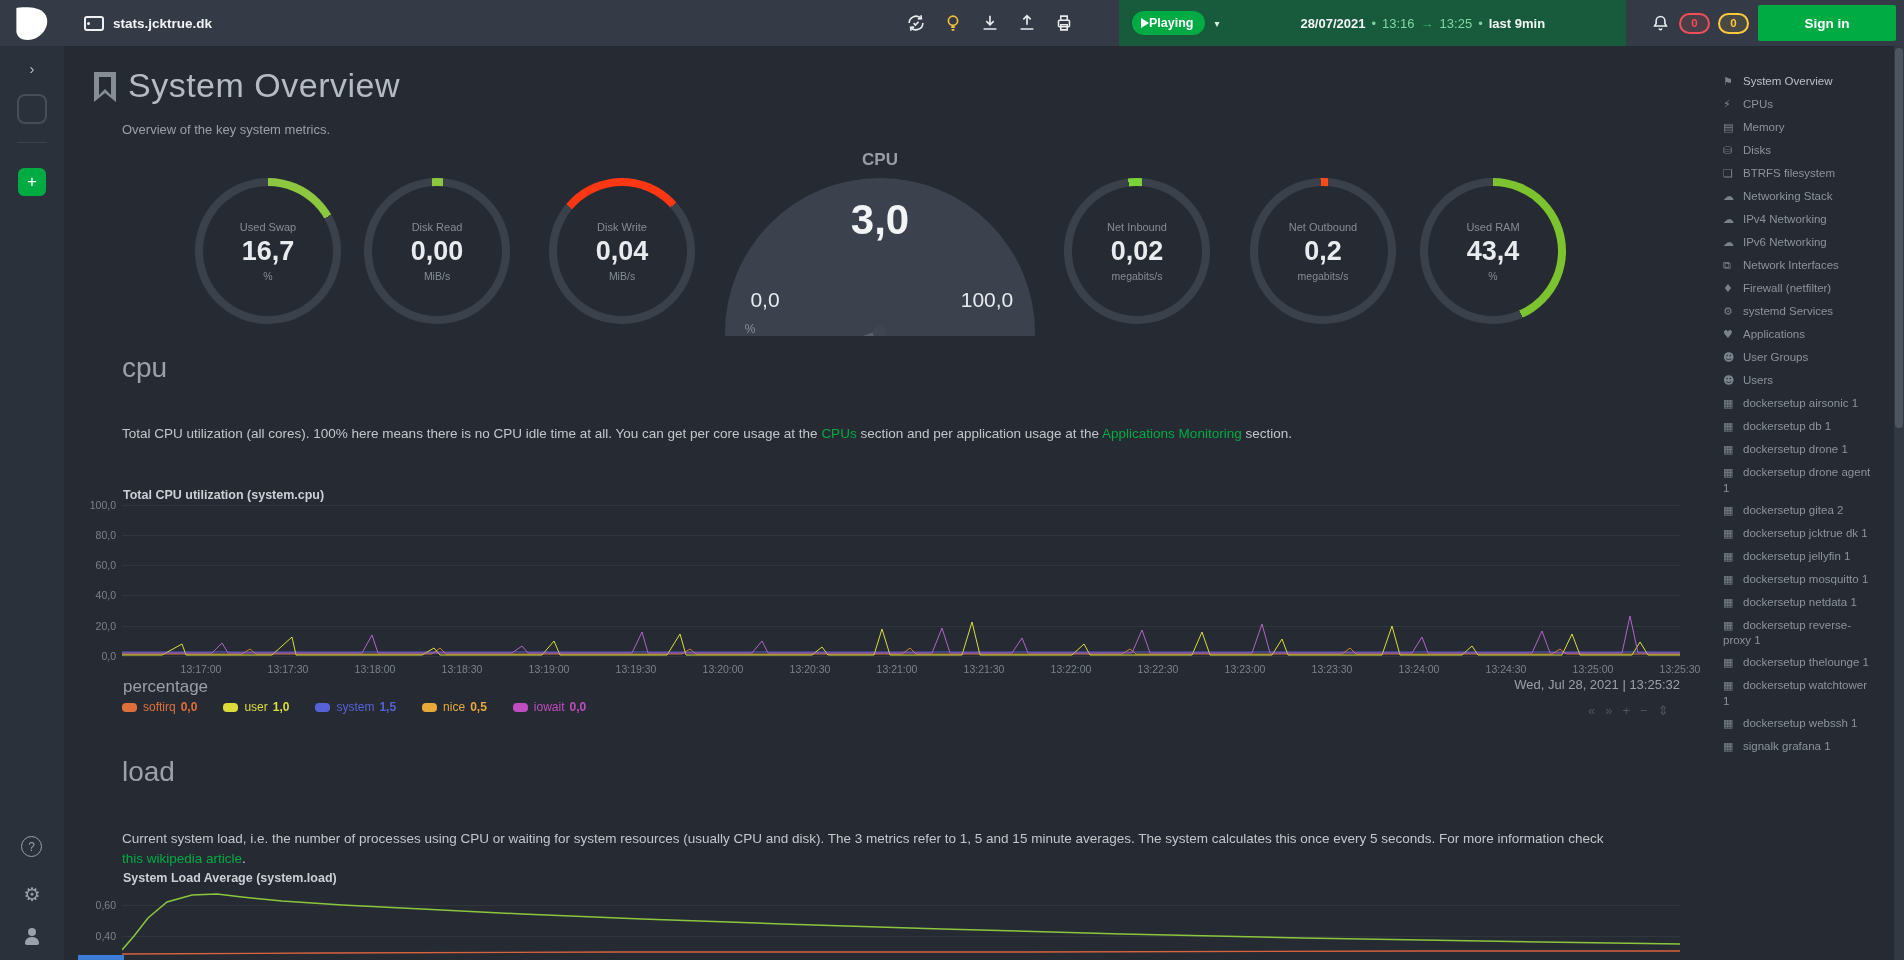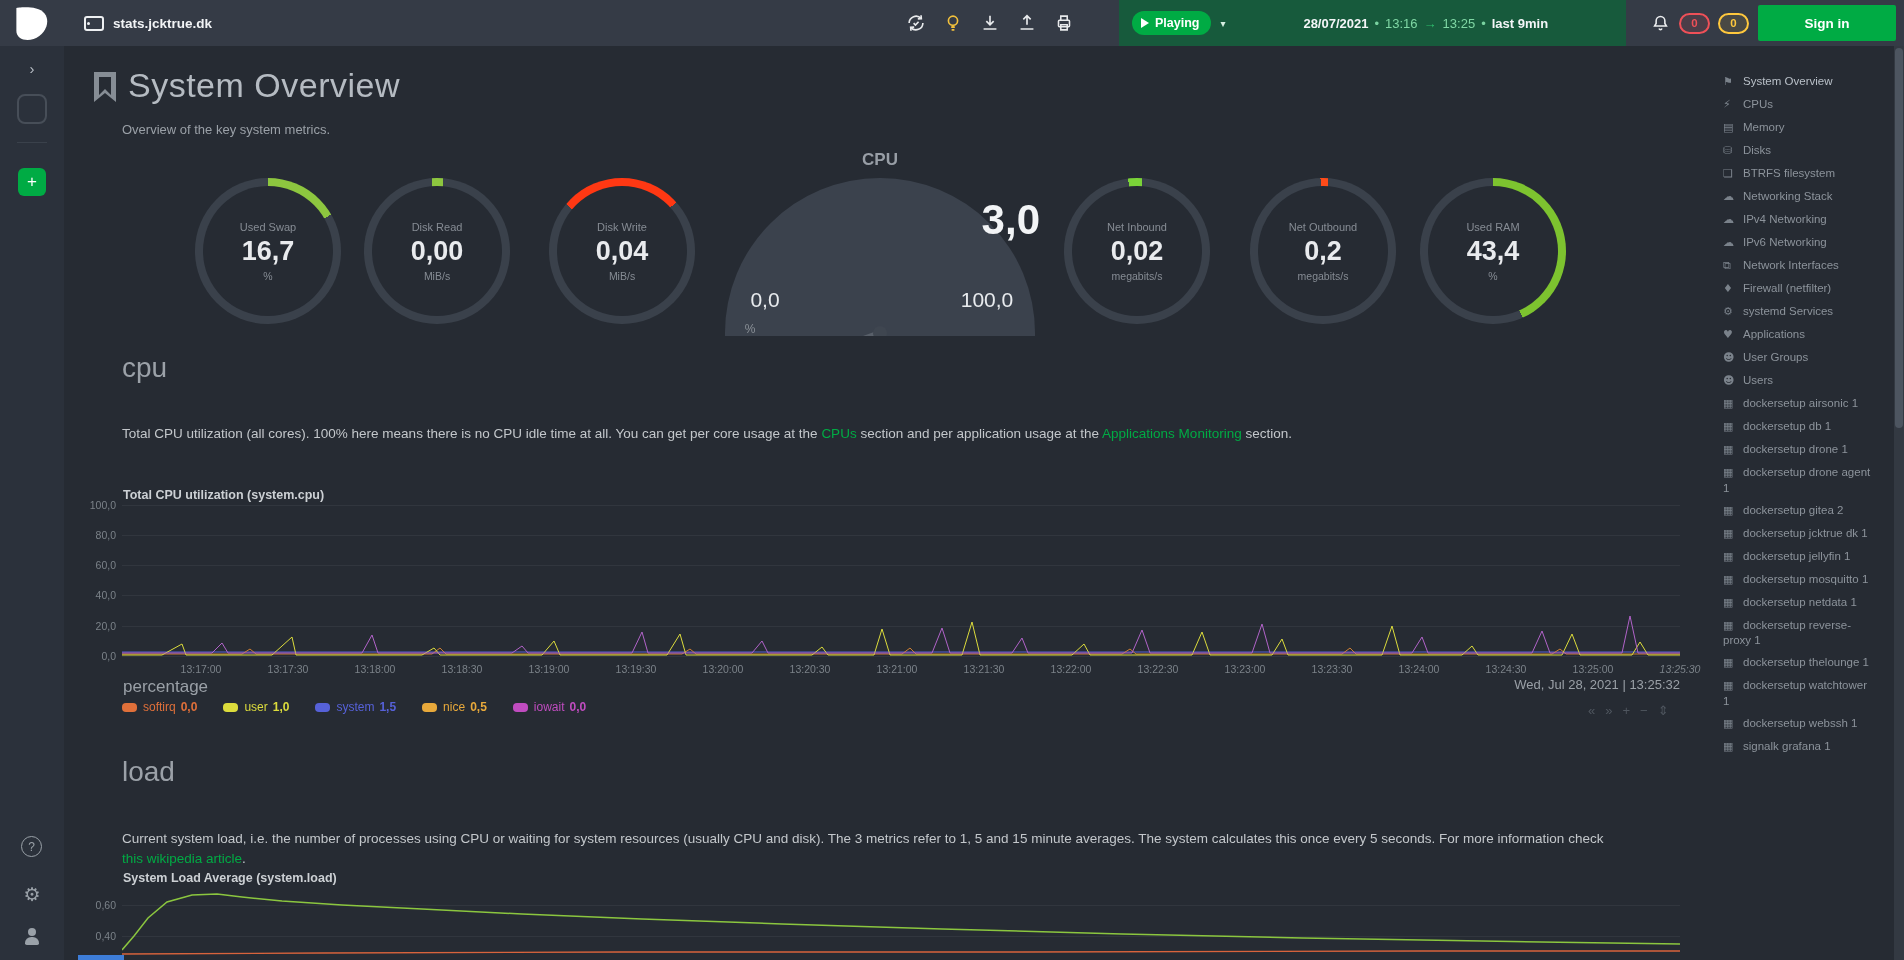--- a/index.html
+++ b/index.html
@@ -10,21 +10,21 @@
   
   .topbar{position:absolute;left:0;top:0;width:1904px;height:46px;background:#353b46;z-index:30}
   .logo{position:absolute;left:10px;top:3px;width:40px;height:41px}
   .node-group{position:absolute;left:84px;top:0;height:46px;display:flex;align-items:center;gap:9px}
   .node-icon{width:20px;height:15px;border:2px solid #eef0f2;border-radius:3px;position:relative}
   .node-icon::after{content:"";position:absolute;left:1px;top:4px;width:3px;height:3px;background:#eef0f2;border-radius:50%}
   .node-name{color:#f2f4f6;font-size:13.5px;font-weight:bold}
   .hdr-icons{position:absolute;left:905px;top:0;height:46px;display:flex;align-items:center;gap:15px}
   .hdr-icons svg{display:block;cursor:pointer}
   .green-panel{position:absolute;left:1119px;top:0;width:507px;height:46px;background:#175a3c;display:flex;align-items:center}
-  .play-pill{margin-left:13px;height:24px;padding:0 12px 0 9px;background:#00ab44;border-radius:12px;display:flex;align-items:center;gap:6px;cursor:pointer}
+  .play-pill{margin-left:13px;height:24px;padding:0 12px 0 9px;background:#00ab44;border-radius:12px;display:flex;align-items:center;cursor:pointer}
   .play-tri{width:0;height:0;border-left:8px solid #fff;border-top:5px solid transparent;border-bottom:5px solid transparent}
   .play-label{color:#fff;font-size:12.5px;font-weight:bold}
   .play-chev{color:#d7efe2;font-size:10px;margin-left:9px;cursor:pointer}
   .timerange{flex:1;display:flex;align-items:center;justify-content:center;gap:6px;font-size:13px;cursor:pointer}
   .tr-date,.tr-last{color:#f4f6f8;font-weight:bold}
   .tr-dot{color:#79d2a0}
   .tr-time{color:#7fd7a4}
   .tr-arrow{color:#2fbf6d;font-weight:bold}
   .alerts{position:absolute;left:1650px;top:0;height:46px;display:flex;align-items:center;gap:8px}
   .badge{min-width:31px;height:21px;border-radius:11px;display:flex;align-items:center;justify-content:center;font-size:11.5px;font-weight:bold;cursor:pointer}
@@ -61,21 +61,21 @@
   .gunit{font-size:10.5px;color:#868c94;margin-top:3px}
 
   
   #cpu-gauge{position:absolute;left:720px;top:150px;width:320px;height:186px;overflow:hidden;cursor:crosshair}
   .fan{position:absolute;left:5px;top:28px;width:310px;height:310px;border-radius:50%;
        background:conic-gradient(from 245deg,#2a6be8 0deg 8deg,#3b424d 8deg 230deg,transparent 230deg 360deg)}
   .needle{position:absolute;left:160px;top:180px;width:152px;height:5px;border-radius:3px;
        background:linear-gradient(90deg,#5a616b,#3f4650);transform-origin:0 50%;transform:rotate(160deg)}
   .hub{position:absolute;left:153px;top:176px;width:14px;height:14px;border-radius:50%;background:#3f4650}
   .cpu-title{position:absolute;left:720px;top:150px;width:320px;text-align:center;font-size:17px;font-weight:bold;color:#989ea6}
-  .cpu-big{position:absolute;left:720px;top:196px;width:320px;text-align:right;font-size:42px;font-weight:bold;color:#f2f4f6}
+  .cpu-big{position:absolute;left:720px;top:196px;width:320px;text-align:center;font-size:42px;font-weight:bold;color:#f2f4f6}
   .cpu-min{position:absolute;left:722px;top:288px;width:86px;text-align:center;font-size:21px;color:#e8ebee}
   .cpu-max{position:absolute;left:940px;top:288px;width:94px;text-align:center;font-size:21px;color:#e8ebee}
   .cpu-unit{position:absolute;left:735px;top:322px;width:30px;text-align:center;font-size:12px;color:#8a9097}
 
   
   .sec-head{position:absolute;font-size:28px;color:#9ba1a8}
   .para{position:absolute;left:122px;font-size:13.5px;color:#c3c7cb;line-height:20.5px;white-space:nowrap}
   .para b{color:#e8eaed}
   .lnk{color:#00ab44;cursor:pointer}
   .spark{vertical-align:middle;margin:0 5px -5px 5px}
@@ -241,21 +241,21 @@
       <span class="xlab" style="left: 810px;">13:20:30</span>
       <span class="xlab" style="left: 897px;">13:21:00</span>
       <span class="xlab" style="left: 984px;">13:21:30</span>
       <span class="xlab" style="left: 1071px;">13:22:00</span>
       <span class="xlab" style="left: 1158px;">13:22:30</span>
       <span class="xlab" style="left: 1245px;">13:23:00</span>
       <span class="xlab" style="left: 1332px;">13:23:30</span>
       <span class="xlab" style="left: 1419px;">13:24:00</span>
       <span class="xlab" style="left: 1506px;">13:24:30</span>
       <span class="xlab" style="left: 1593px;">13:25:00</span>
-      <span class="xlab" style="left: 1680px; font-style: italic;">13:25:30</span>
+      <span class="xlab" style="left: 1680px;">13:25:30</span>
     </div>
   <div class="units-label">percentage</div>
   <div class="legend-row" id="cpu-legend">
       <span class="lg-item">
     <span class="lg-swatch" style="background: rgb(224, 112, 58);"></span>
     <span class="lg-name" style="color: rgb(224, 112, 58);">softirq</span>
     <span class="lg-val" style="color: rgb(224, 112, 58);">0,0</span>
   </span>
       <span class="lg-item">
     <span class="lg-swatch" style="background: rgb(220, 220, 60);"></span>

